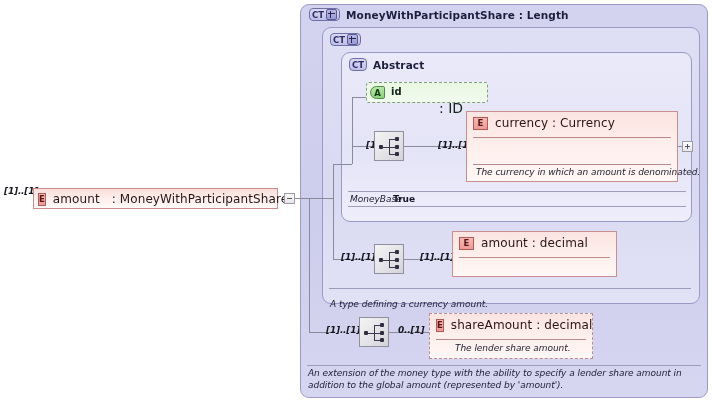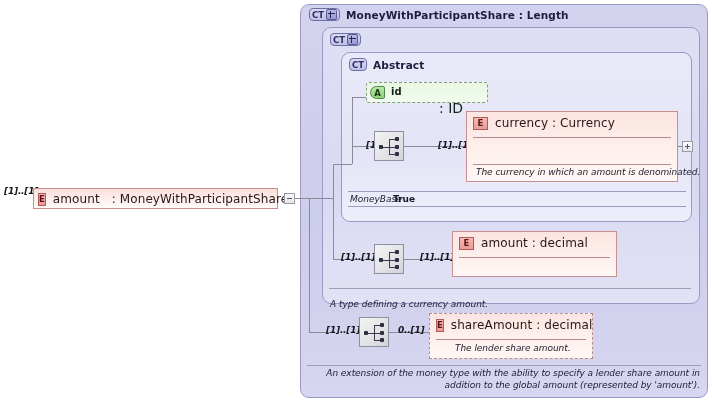--- a/index.html
+++ b/index.html
@@ -134,21 +134,21 @@
 
   <div class="rule" style="left:348px;top:191px;width:338px;"></div>
   <span class="prop-k" style="left:350px;top:194px;">MoneyBase</span>
   <span class="prop-v" style="left:393px;top:194px;">True</span>
   <div class="rule" style="left:348px;top:206px;width:338px;"></div>
 
   <div class="rule" style="left:329px;top:288px;width:362px;"></div>
   <span class="ann" style="left:330px;top:299px;">A type defining a currency amount.</span>
 
   <div class="rule" style="left:307px;top:365px;width:394px;"></div>
-  <span class="ann" style="left:308px;top:368px;width:392px;white-space:normal;text-align:right;">An extension of the money type with the ability to specify a lender share amount in addition to the global amount (represented by 'amount').</span>
+  <span class="ann" style="left:308px;top:368px;width:392px;white-space:normal;">An extension of the money type with the ability to specify a lender share amount in addition to the global amount (represented by 'amount').</span>
 
   <span class="card" style="left:4px;top:186px;">[1]..[1]</span>
 
   <div class="el plain abs" style="left:33px;top:188px;width:245px;height:21px;">
     <div class="el-hdr" style="padding:3px 0 0 4px;">
       <span class="e-badge">E</span>
       <span class="el-title">amount</span>
       <span class="el-title" style="margin-left:12px;">: MoneyWithParticipantShare</span>
     </div>
   </div>

